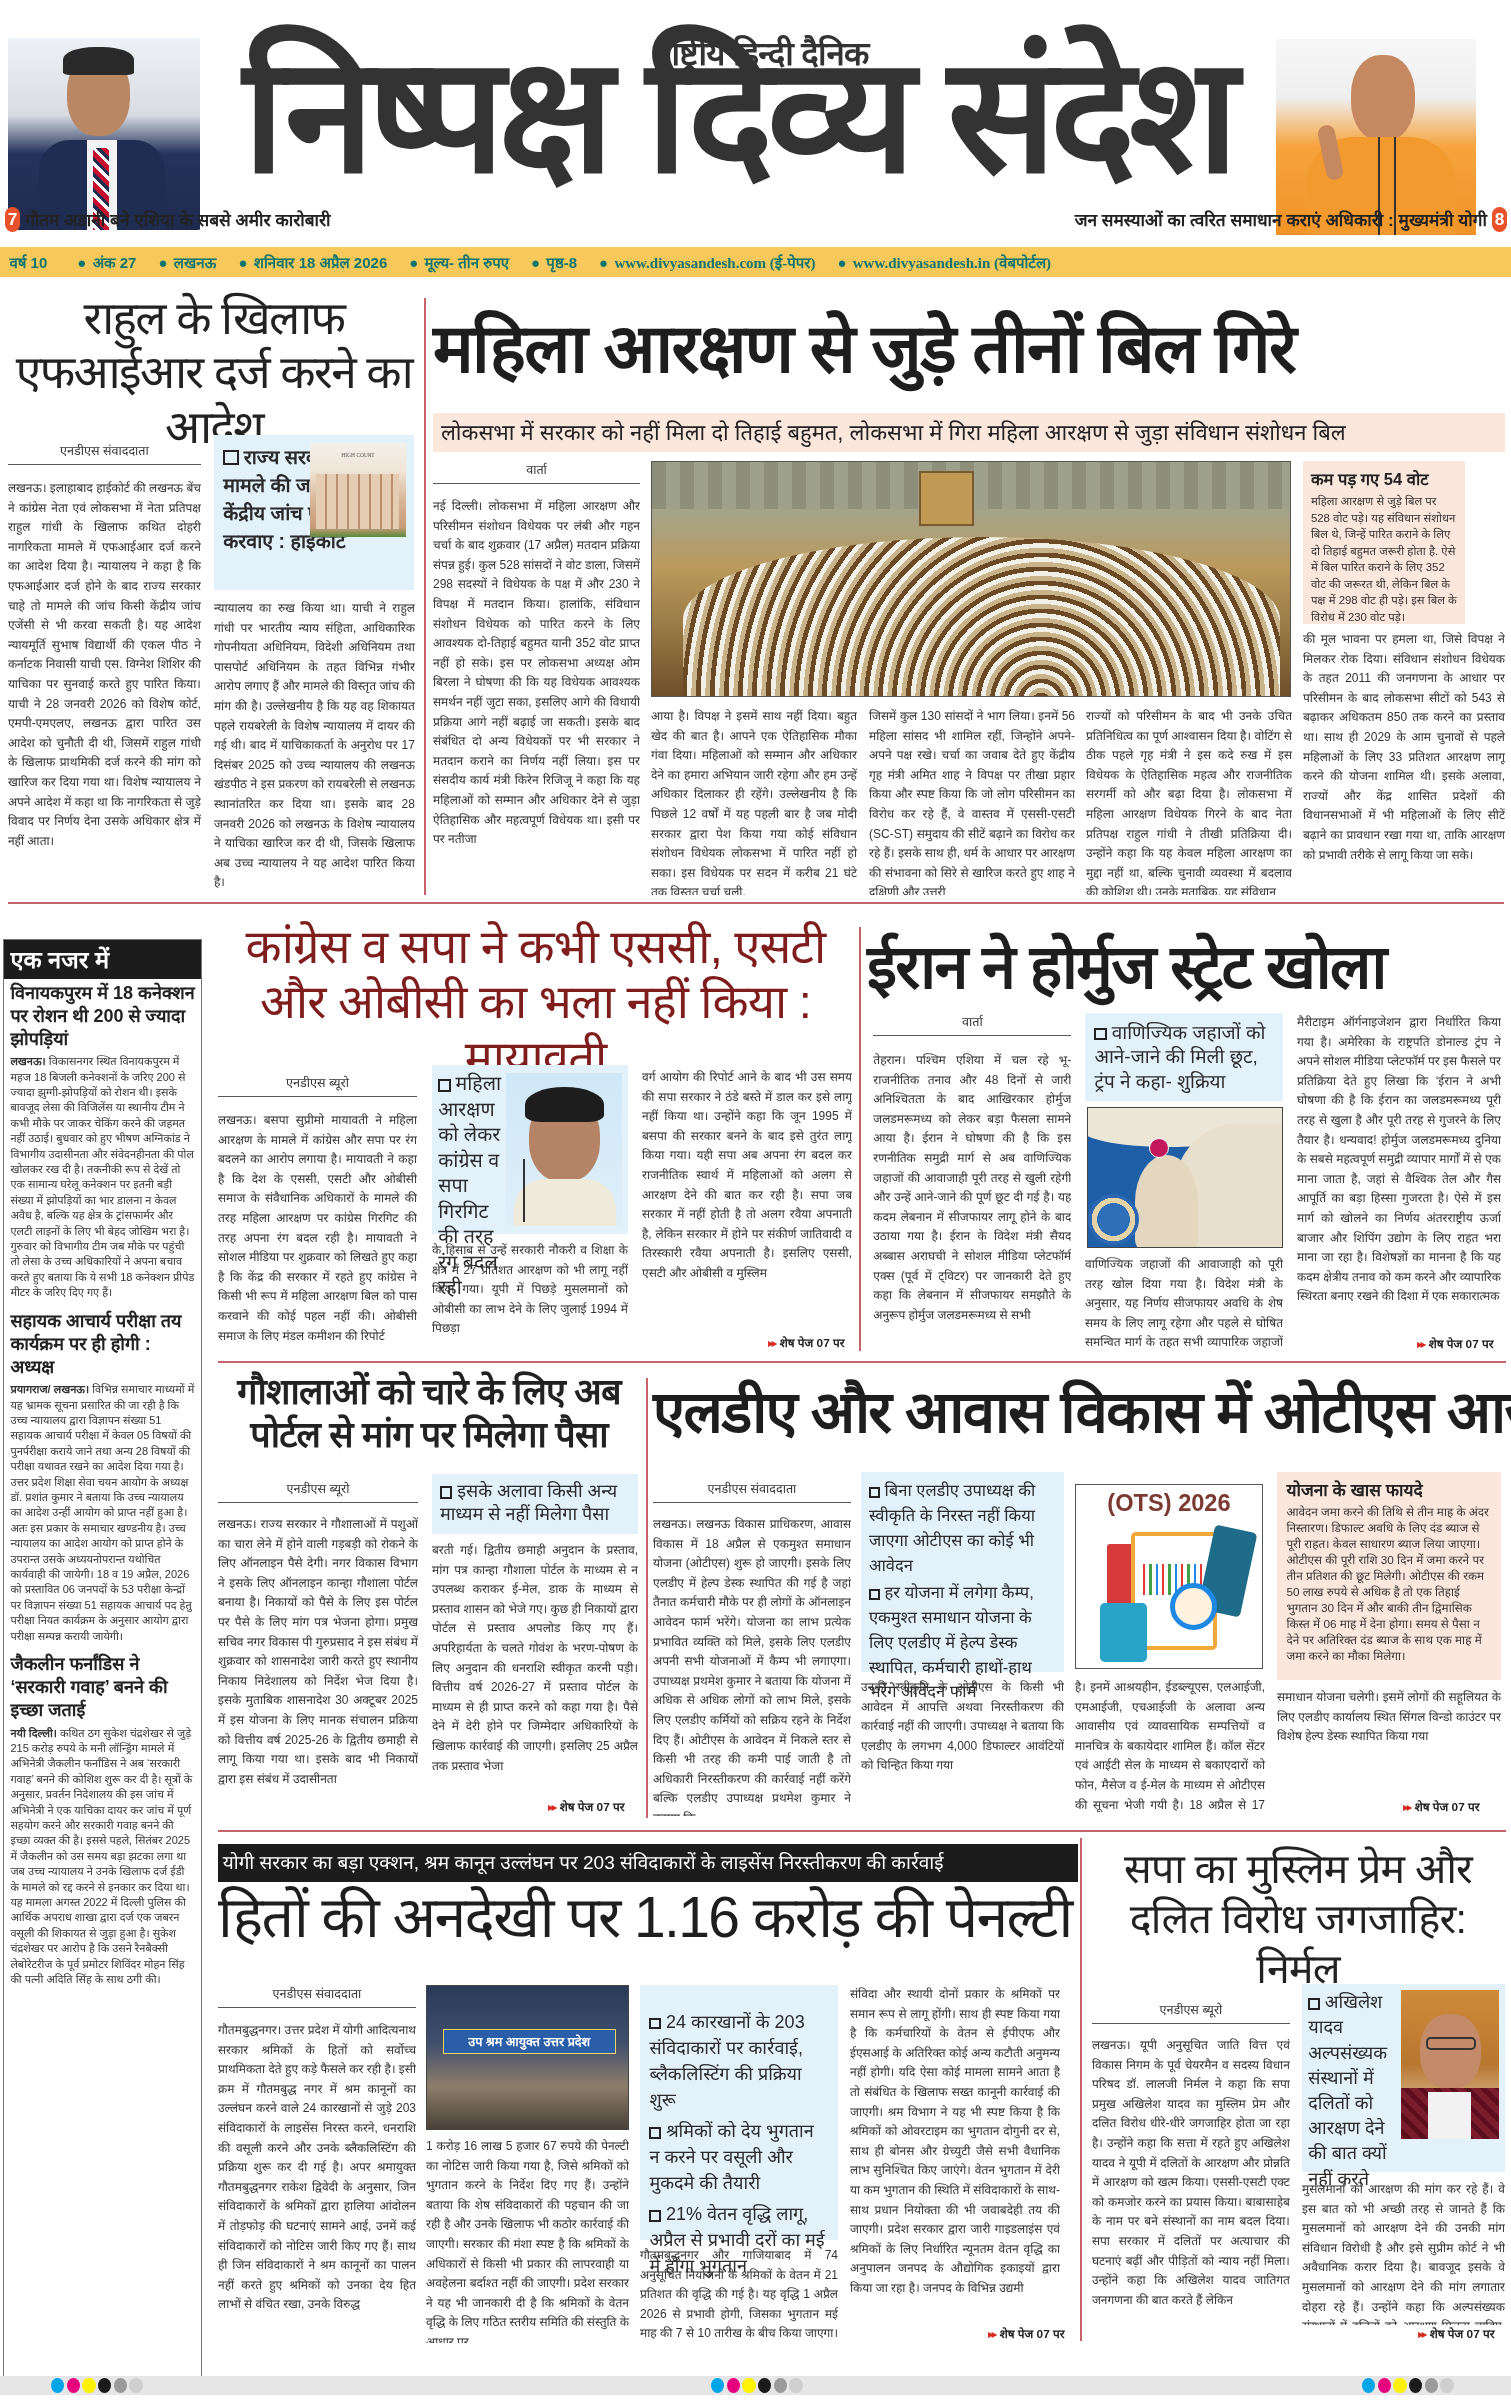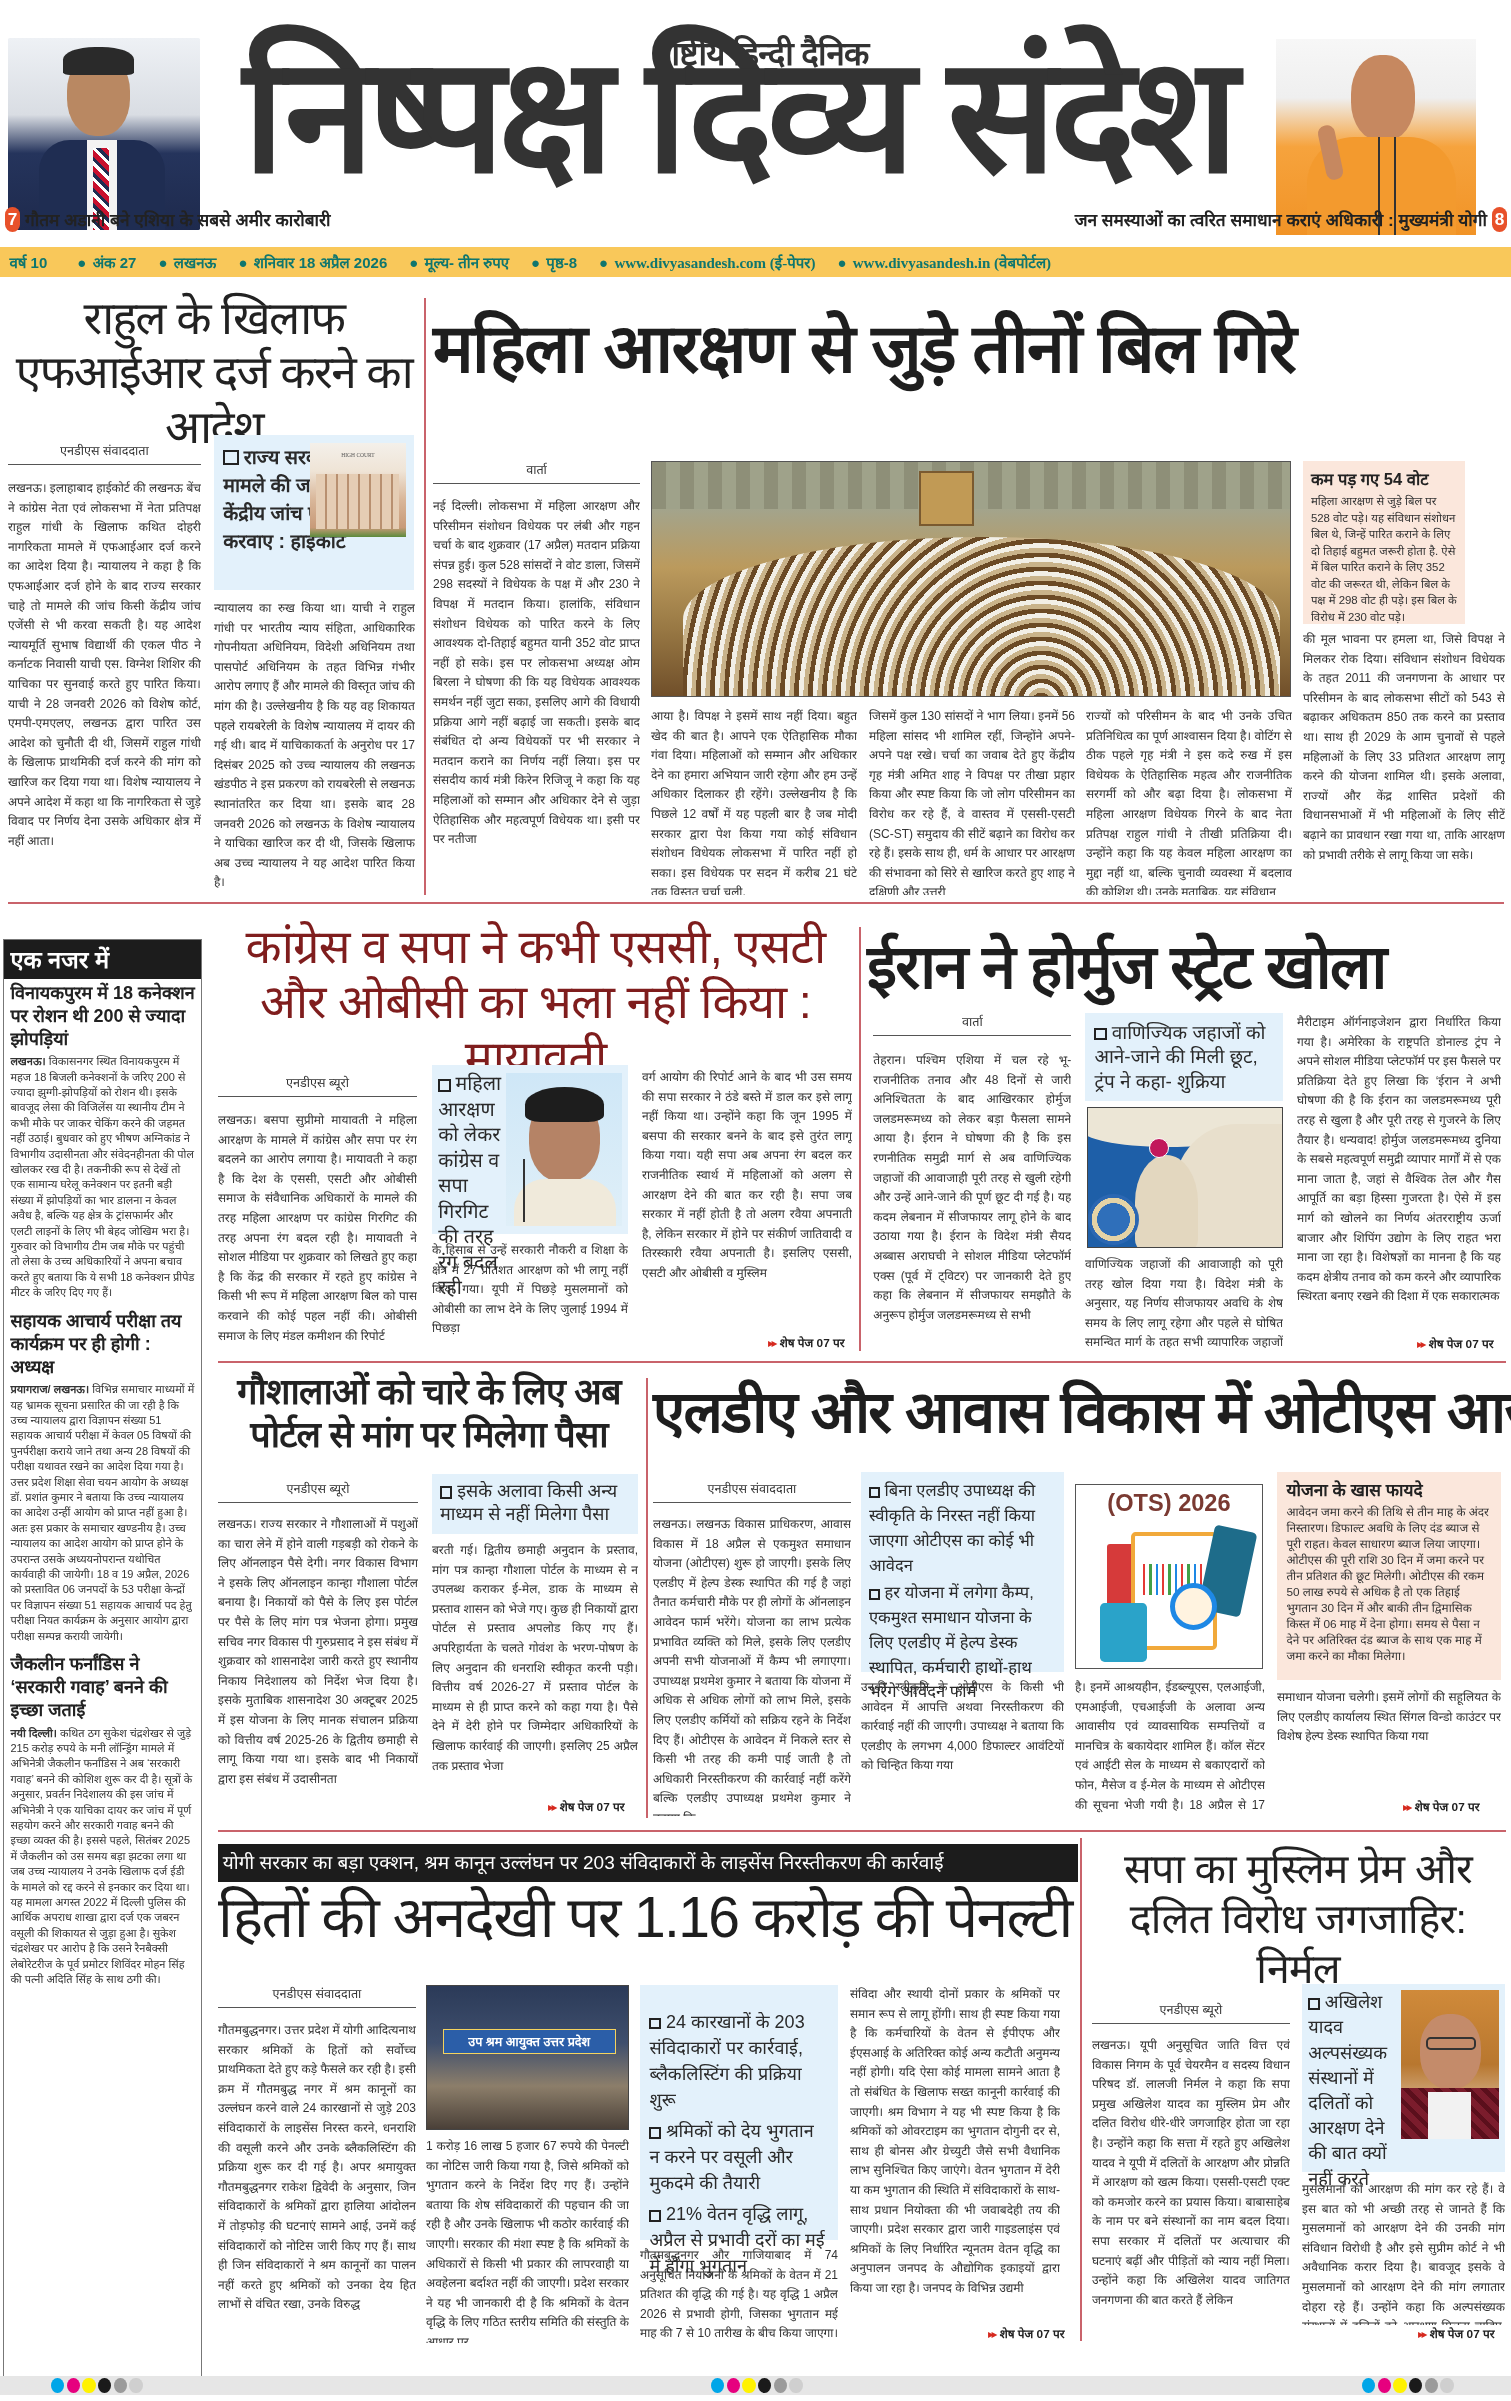--- a/index.html
+++ b/index.html
@@ -84,20 +84,21 @@
     </div>
     <span class="sqr"></span><span style="font-size:19.6px;font-weight:bold;">राज्य सरकार चाहे तो मामले की जांच किसी केंद्रीय जांच एजेंसी से भी करवाए : हाईकोर्ट</span>
   </div>
   <div class="abs body-text" style="left:206px;top:308px;width:201px;height:293px;">न्यायालय का रुख किया था। याची ने राहुल गांधी पर भारतीय न्याय संहिता, आधिकारिक गोपनीयता अधिनियम, विदेशी अधिनियम तथा पासपोर्ट अधिनियम के तहत विभिन्न गंभीर आरोप लगाए हैं और मामले की विस्तृत जांच की मांग की है। उल्लेखनीय है कि यह वह शिकायत पहले रायबरेली के विशेष न्यायालय में दायर की गई थी। बाद में याचिकाकर्ता के अनुरोध पर 17 दिसंबर 2025 को उच्च न्यायालय की लखनऊ खंडपीठ ने इस प्रकरण को रायबरेली से लखनऊ स्थानांतरित कर दिया था। इसके बाद 28 जनवरी 2026 को लखनऊ के विशेष न्यायालय ने याचिका खारिज कर दी थी, जिसके खिलाफ अब उच्च न्यायालय ने यह आदेश पारित किया है।</div>
 </div>
 
 <div class="abs" style="left:424px;top:298px;width:1.6px;height:597px;background:#c9636b"></div>
 
 <div class="abs" style="left:433px;top:291px;width:1072px;height:605px;">
   <div class="hl" style="font-size:68px;white-space:nowrap;letter-spacing:-1.6px;color:#1e1e1e;margin-top:22px;">महिला आरक्षण से जुड़े तीनों बिल गिरे</div>
+  <div class="cond tint" style="position:absolute;top:122px;left:0;width:1072px;height:39px;font-size:22px;line-height:39px;padding-left:7.9px;color:#222;white-space:nowrap;overflow:hidden;">लोकसभा में सरकार को नहीं मिला दो तिहाई बहुमत, लोकसभा में गिरा महिला आरक्षण से जुड़ा संविधान संशोधन बिल</div>
 
   <div class="abs" style="left:0;top:170px;width:207px;">
     <div class="byline">वार्ता</div>
   </div>
   <div class="abs body-text" style="left:0;top:206px;width:207px;height:399px;">नई दिल्ली। लोकसभा में महिला आरक्षण और परिसीमन संशोधन विधेयक पर लंबी और गहन चर्चा के बाद शुक्रवार (17 अप्रैल) मतदान प्रक्रिया संपन्न हुई। कुल 528 सांसदों ने वोट डाला, जिसमें 298 सदस्यों ने विधेयक के पक्ष में और 230 ने विपक्ष में मतदान किया। हालांकि, संविधान संशोधन विधेयक को पारित करने के लिए आवश्यक दो-तिहाई बहुमत यानी 352 वोट प्राप्त नहीं हो सके। इस पर लोकसभा अध्यक्ष ओम बिरला ने घोषणा की कि यह विधेयक आवश्यक समर्थन नहीं जुटा सका, इसलिए आगे की विधायी प्रक्रिया आगे नहीं बढ़ाई जा सकती। इसके बाद संबंधित दो अन्य विधेयकों पर भी सरकार ने मतदान कराने का निर्णय नहीं लिया। इस पर संसदीय कार्य मंत्री किरेन रिजिजू ने कहा कि यह महिलाओं को सम्मान और अधिकार देने से जुड़ा ऐतिहासिक और महत्वपूर्ण विधेयक था। इसी पर पर नतीजा</div>
 
   <div class="abs" style="left:218px;top:170px;width:640px;height:236px;background:linear-gradient(180deg,#8d8a70 0%,#a3a48c 20%,#bb9a5d 45%,#9a7a45 70%,#704f2a 100%);border:0.8px solid #555;overflow:hidden;">
     <div class="abs" style="left:0;top:0;width:640px;height:47px;background:repeating-linear-gradient(90deg,#8e8f78 0 14px,#9fa28a 14px 28px)"></div>
     <div class="abs" style="left:31px;top:75px;width:597px;height:165px;border-radius:50% 50% 0 0;background:repeating-radial-gradient(circle at 60% 100%,#f2efe6 0 4.7px,#6b4a25 4.7px 9.4px,#c9b38a 9.4px 14px)"></div>
     <div class="abs" style="left:267px;top:9.4px;width:55px;height:55px;background:#c19a55;border:2.4px solid #7a5a30"></div>

